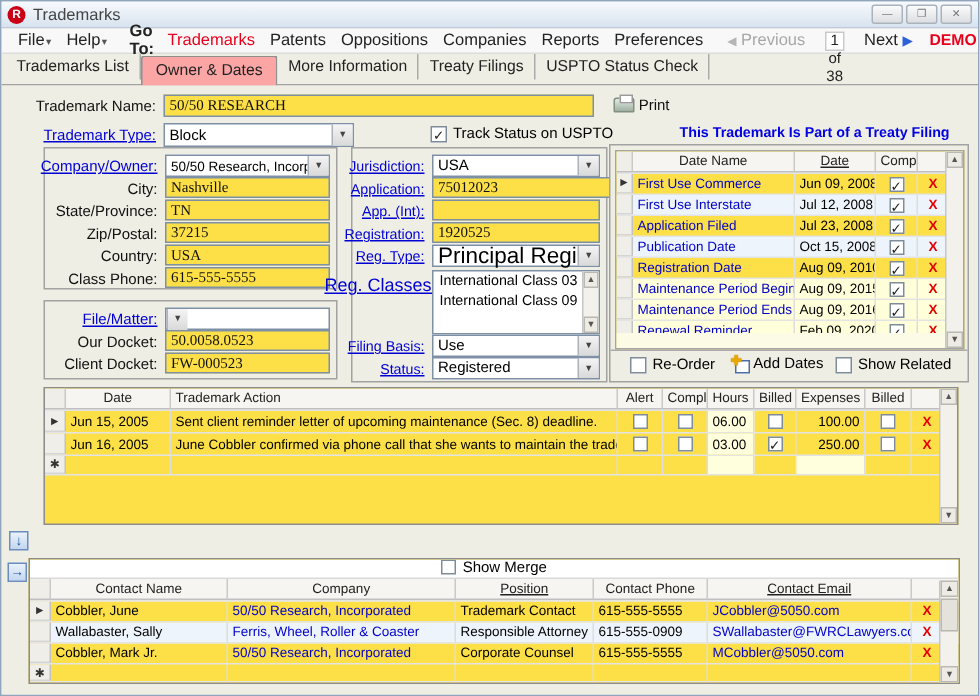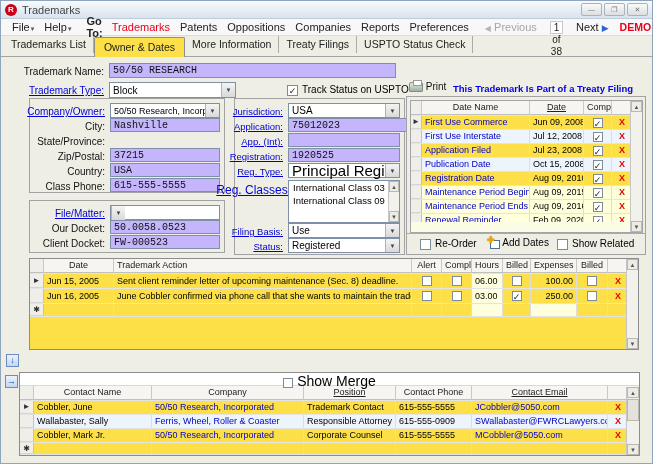--- a/index.html
+++ b/index.html
@@ -23,27 +23,27 @@
   .m-prev { color:#A7A7A7; }
   .m-prev .nav-arrow { color:#B5B5B5; }
   .nav-arrow { font-size:8px; }
   .next-arrow { color:#2B62D9; font-size:9px; }
   .rec-box { width:88px; height:13px; background:#fff; border:1px solid #C9C9C9; font-size:10px; text-align:center; line-height:12px; margin:0 8px; }
   .db-label { color:#E8001C; font-weight:bold; font-size:10.5px; white-space:nowrap; }
 
   
   .tabstrip { height:21px; display:flex; align-items:flex-end; padding-left:3px; background:#EFEEE5; border-bottom:1px solid #A3A3A3; }
   .tab { font-size:10.5px; color:#222; padding:2px 7px 3px; border-right:1px solid #ABABAB; margin-bottom:3px; white-space:nowrap; }
-  .tab.active { background:#fde047; border:1px solid #8F8F8F; border-bottom:none; border-radius:2px 2px 0 0; margin-bottom:-1px; padding:3px 9px 4px; }
+  .tab.active { background:#fca5a5; border:1px solid #8F8F8F; border-bottom:none; border-radius:2px 2px 0 0; margin-bottom:-1px; padding:3px 9px 4px; }
 
   
   .content { position:relative; height:407px; background:#EFEEE5; font-size:10px; }
   .lbl { position:absolute; white-space:nowrap; color:#111; font-size:10px; }
   .link { color:#0000D4; text-decoration:underline; }
-  .tb { position:absolute; border:1px solid #7E90A5; background:#c4b5fd; font-family:Liberation Mono, monospace; font-size:10px; padding:0 3px; color:#111; }
+  .tb { position:absolute; border:1px solid #7E90A5; background:#fde047; font-family:Liberation Serif, serif; font-size:10px; padding:0 3px; color:#111; }
   .gbox { position:absolute; border:1px solid #A2A2A2; }
   .combo { position:absolute; border:1px solid #7E90A5; background:#fff; display:flex; align-items:center; }
   .combo-text { flex:1; padding:0 3px; font-size:10px; white-space:nowrap; overflow:hidden; }
   .combo-btn { width:14px; align-self:stretch; background:linear-gradient(#F4F4F4,#D9D9D9); border-left:1px solid #A9B4BF; font-size:6px; color:#444; text-align:center; line-height:14px; }
   .cb { display:inline-block; width:11px; height:11px; background:#fff; border:1px solid #7E8C9A; font-size:9px; line-height:10px; text-align:center; color:#222; vertical-align:middle; }
   .cb-row { position:absolute; white-space:nowrap; font-size:10px; }
   .cb-row .cb { margin-right:4px; }
   .xdel { color:#E40000; font-weight:bold; font-size:9px; }
 
   
@@ -126,32 +126,33 @@
     <input class="tb" style="left: 108px; top: 6px; width: 287px; height: 15px;" value="50/50 RESEARCH">
     <span class="lbl link" style="right:548px; top:28px;">Trademark Type:</span>
     <div class="combo" style="left:108px; top:25px; width:127px; height:16px;">
       <span class="combo-text">Block</span>
       <span class="combo-btn">▼</span>
     </div>
     <span class="cb-row" style="left:286px; top:27px;">
       <span class="cb on">✓</span><span>Track Status on USPTO</span>
     </span>
 
-    <span class="lbl" style="left:408px; top:24px;"><span class="print-ic"></span> <span>Print</span></span>
+    <span class="lbl" style="left:408px; top:8px;"><span class="print-ic"></span> <span>Print</span></span>
     <span class="lbl" style="left:452px; top:26px; color:#0000E0; font-weight:bold; font-size:9.5px;">This Trademark Is Part of a Treaty Filing</span>
 
     <div class="gbox" style="left:28px; top:41px; width:196px; height:95px;">
       <span class="lbl link" style="right:119px; top:7px;">Company/Owner:</span>
       <div class="combo" style="left:80px; top:4px; width:110px; height:15px;">
         <span class="combo-text" style="font-size:9px;">50/50 Research, Incorporated</span>
         <span class="combo-btn">▼</span>
       </div>
       <span class="lbl" style="right:119px; top:22px;">City:</span>
       <input class="tb" style="left: 80px; top: 19px; width: 110px; height: 14px;" value="Nashville">
       <span class="lbl" style="right:119px; top:37px;">State/Province:</span>
+      <input class="tb" style="left: 80px; top: 34px; width: 110px; height: 14px;" value="TN">
       <span class="lbl" style="right:119px; top:52px;">Zip/Postal:</span>
       <input class="tb" style="left: 80px; top: 49px; width: 110px; height: 14px;" value="37215">
       <span class="lbl" style="right:119px; top:67px;">Country:</span>
       <input class="tb" style="left: 80px; top: 64px; width: 110px; height: 14px;" value="USA">
       <span class="lbl" style="right:119px; top:82px;">Class Phone:</span>
       <input class="tb" style="left: 80px; top: 79px; width: 110px; height: 14px;" value="615-555-5555">
     </div>
 
     <div class="gbox" style="left:28px; top:143px; width:196px; height:53px;">
       <span class="lbl link" style="right:119px; top:7px;">File/Matter:</span>
@@ -347,21 +348,21 @@
         <span class="sb-btn sb-up">▲</span>
         <span class="sb-btn sb-down">▼</span>
       </div>
     </div>
 
     <span class="blue-btn" style="left:5px; top:297px;">↓</span>
     <span class="blue-btn" style="left:4px; top:318px;">→</span>
 
     <div class="grid" style="left:18px; top:315px; width:621px; height:84px;">
       <div style="height:13px; text-align:center; border-bottom:1px solid #D9D9D9; background:#fff;">
-        <span class="cb-row" style="position:static;"><span class="cb" style="width:10px;height:10px;"></span><span style="font-size:14px;">Show Merge</span></span>
+        <span class="cb-row" style="position:static;"><span class="cb" style="width:10px;height:10px;"></span><span style="font-size:10px;">Show Merge</span></span>
       </div>
       <div class="g-row g-head">
         <span class="gc gsel" style="width:14px;"></span>
         <span class="gc" style="width:118px;">Contact Name</span>
         <span class="gc" style="width:152px;">Company</span>
         <span class="gc link" style="width:92px;">Position</span>
         <span class="gc" style="width:76px;">Contact Phone</span>
         <span class="gc link" style="width:136px;">Contact Email</span>
         <span class="gc" style="width:20px; border-right:none;"></span>
       </div>

